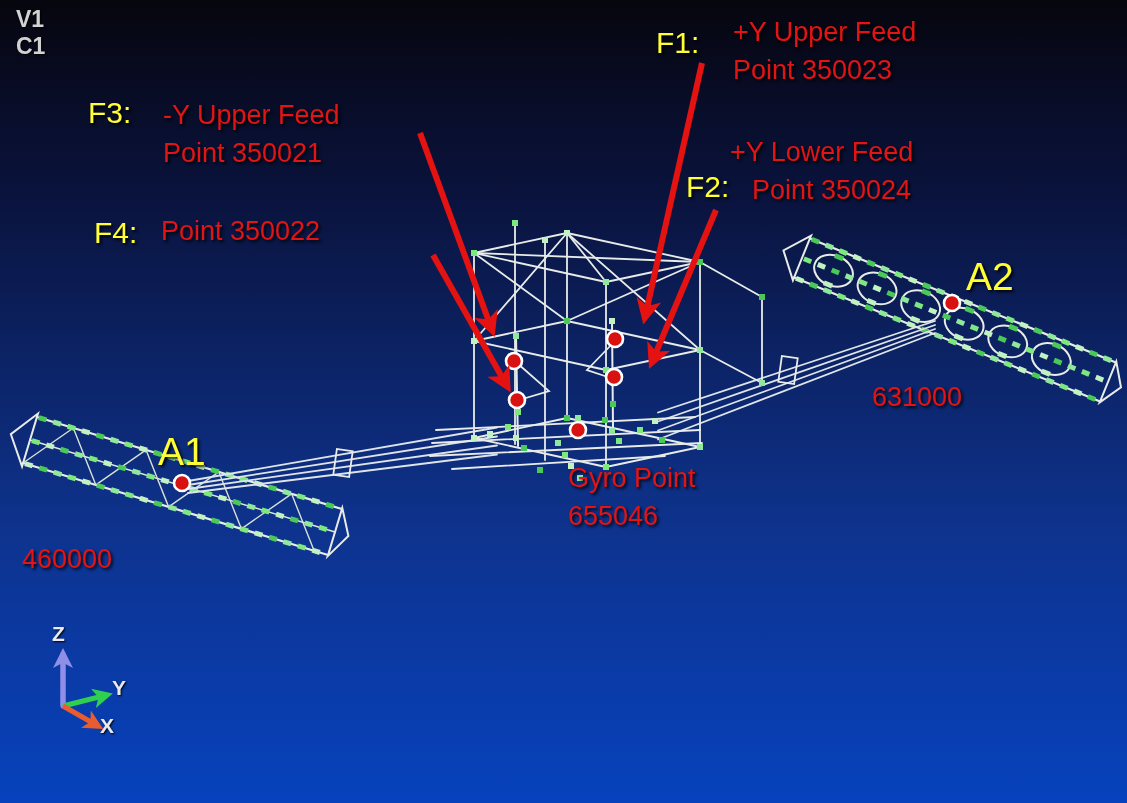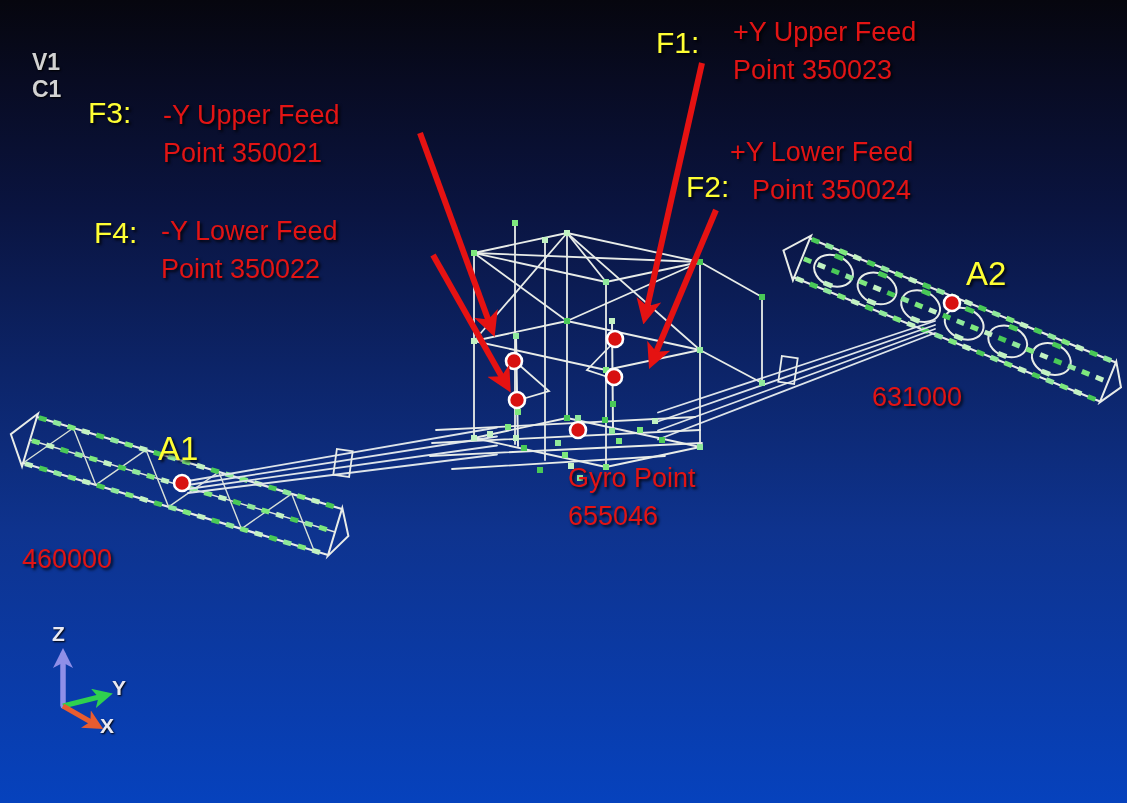--- a/index.html
+++ b/index.html
@@ -7,25 +7,25 @@
     position:relative;width:1127px;height:803px;overflow:hidden;
     background:linear-gradient(180deg,
       #06060e 0%, #080b22 10%, #0a1440 26%, #0c2468 46%,
       #0e338e 66%, #0a3ba8 85%, #0642bd 100%);
     border-bottom:2px solid #000;
     font-family:"Liberation Sans", sans-serif;
   }
   .stage svg{position:absolute;left:0;top:0;}
   .lbl{position:absolute;font-weight:normal;white-space:nowrap;z-index:5;}
   .key{font-size:30px;color:var(--yellow,#ffff33);text-shadow:2px 2px 3px rgba(0,0,0,.9);}
-  .akey{font-size:33px;}
+  .akey{font-size:39px;}
   .red{font-size:27px;color:var(--red,#e21414);text-shadow:2px 2px 3px rgba(0,0,0,.85);line-height:38px;}
   .block{}
-  .viewtag{position:absolute;left:32px;top:6px;font-size:23px;font-weight:bold;
-    color:#d2d2d2;line-height:27px;text-shadow:1px 1px 2px #000;z-index:5;margin-top:43px;}
+  .viewtag{position:absolute;left:16px;top:6px;font-size:23px;font-weight:bold;
+    color:#d2d2d2;line-height:27px;text-shadow:1px 1px 2px #000;z-index:5;}
   .axis-label{position:absolute;font-size:21px;font-weight:bold;color:#e9e9f2;
     text-shadow:1px 1px 2px #000;z-index:5;}
 </style>
 </head>
 <body>
 
 <div class="stage">
 
   <svg id="model-svg" width="1127" height="803" viewBox="0 0 1127 803">
       <defs>
@@ -332,21 +332,20 @@
   </div>
 
   <div class="lbl key" style="left:88px;top:96px">F3:</div>
   <div class="lbl red block" style="left:163px;top:96px;width:248px">
     <div>-Y Upper Feed</div>
     <div>Point 350021</div>
   </div>
 
   <div class="lbl key" style="left:94px;top:216px">F4:</div>
   <div class="lbl red block" style="left:161px;top:212px;width:244px">
-    <div>-Y Lower Feed</div>
     <div>Point 350022</div>
   </div>
 
   <div class="lbl red" style="left:730px;top:133px">+Y Lower Feed</div>
   <div class="lbl key" style="left:686px;top:170px">F2:</div>
   <div class="lbl red" style="left:752px;top:171px">Point 350024</div>
 
   <div class="lbl red block" style="left:568px;top:459px;width:176px">
     <div>Gyro Point</div>
     <div>655046</div>

